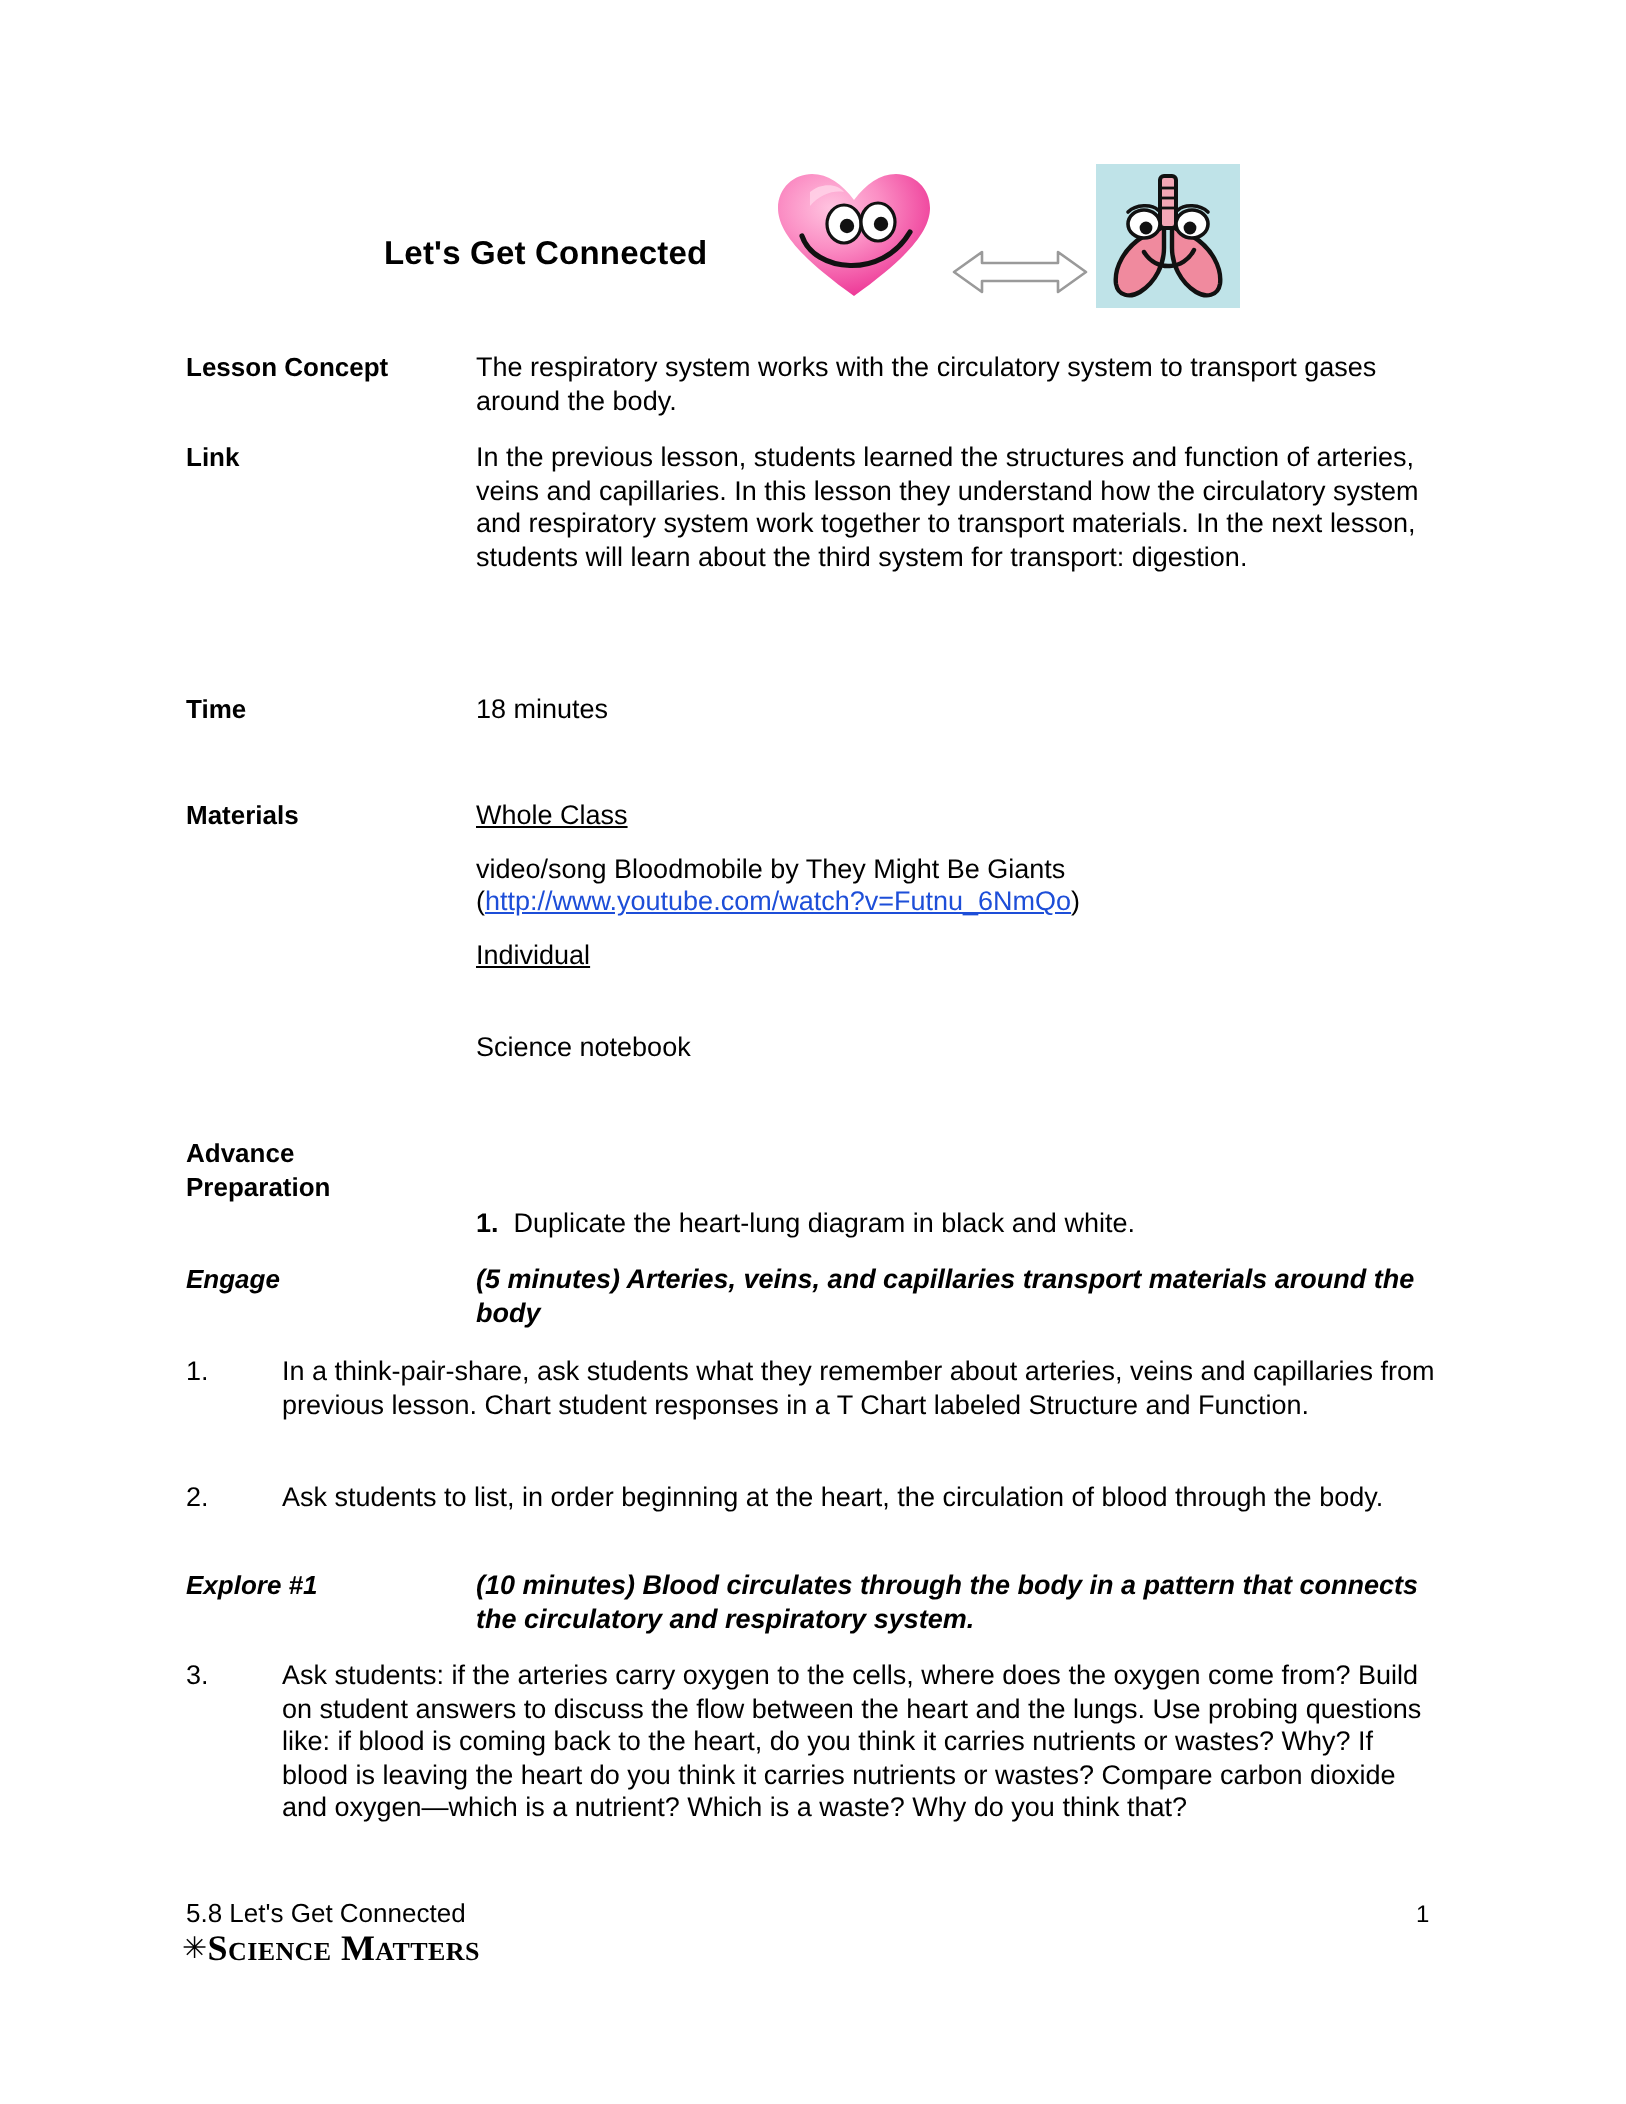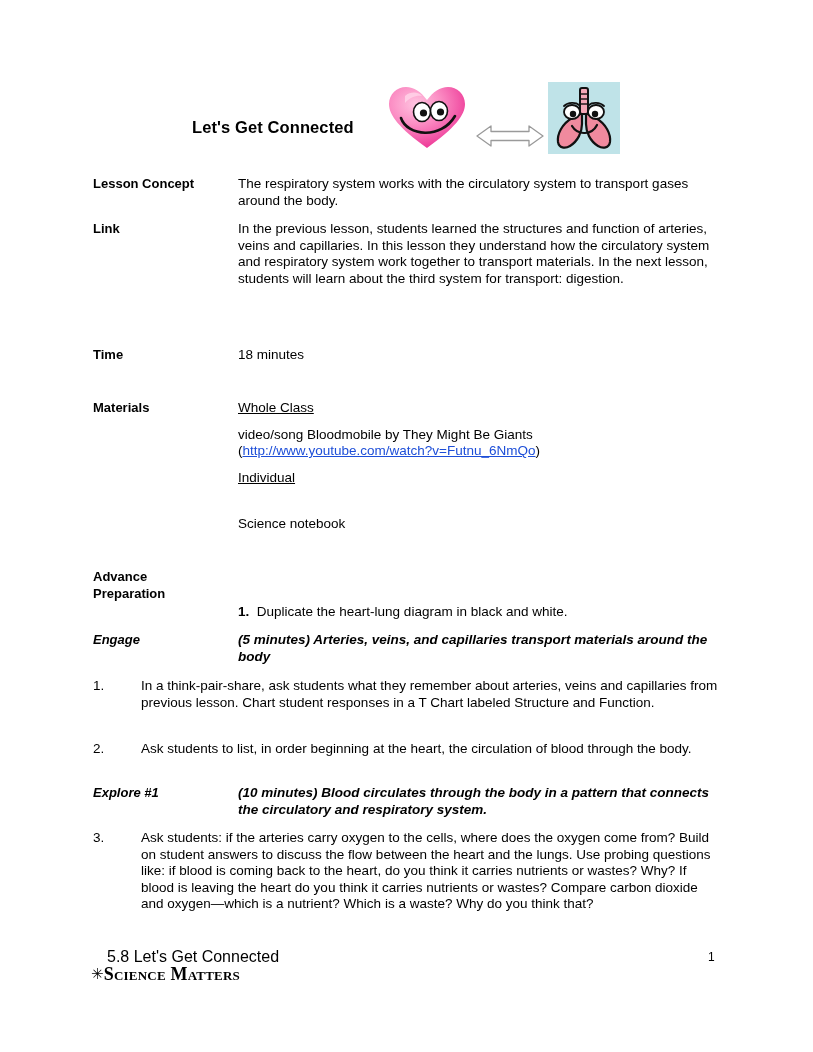--- a/index.html
+++ b/index.html
@@ -114,23 +114,23 @@
     width: 30px;
   }
   .num-item .body {
     margin-left: 48px;
     display: block;
   }
 
   
   .footer-left {
     position: absolute;
-    left: 107px;
+    left: 93px;
     top: 950px;
-    font-size: 16px;
+    font-size: 13px;
     line-height: 14px;
   }
   .footer-logo {
     position: absolute;
     left: 91px;
     top: 964px;
     font-family: "Liberation Serif", serif;
     font-size: 18px;
     font-weight: bold;
     font-variant: small-caps;

